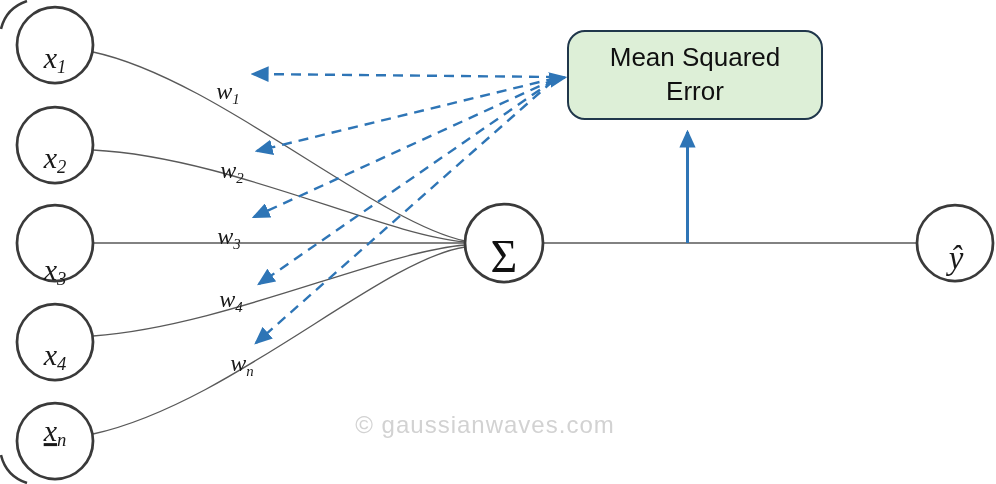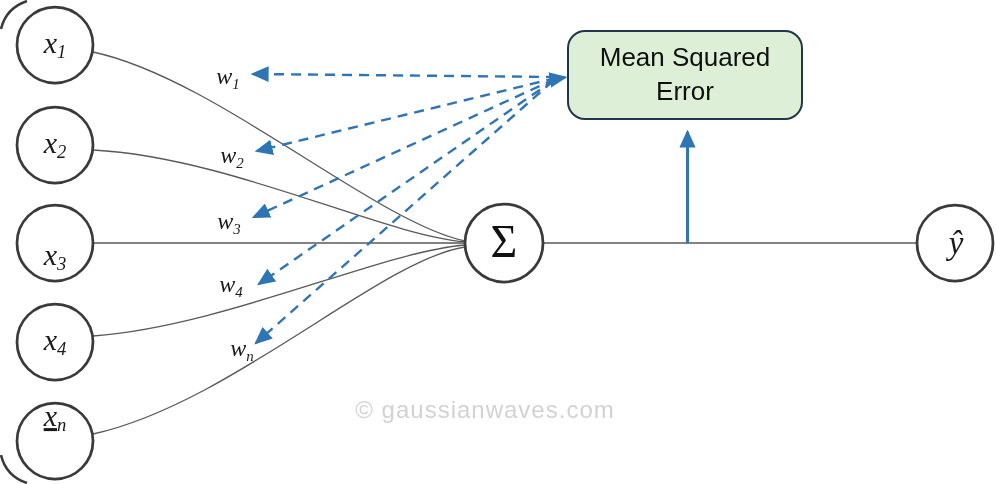--- a/index.html
+++ b/index.html
@@ -1,36 +1,36 @@
 <!DOCTYPE html>
 <html><head>
 <meta charset="utf-8">
 <style>
   html,body{margin:0;padding:0;background:#fff;}
   .stage{
     position:relative;width:996px;height:484px;background:#ffffff;
     overflow:hidden;font-family:"Liberation Sans","DejaVu Sans",sans-serif;
   }
   .stage svg{position:absolute;left:0;top:0;}
-  .abs{position:absolute;transform:translate(-50%,-50%);white-space:nowrap;}
+  .abs{position:absolute;transform:translate(-50%,-50%);white-space:nowrap;margin-top:15px;}
   .mlabel{
     font-family:"Liberation Serif","DejaVu Serif",serif;
     font-style:italic;color:#1a1a1a;line-height:1;
   }
   .mlabel sub{font-size:0.62em;vertical-align:-0.28em;letter-spacing:0;}
   .node-label{font-size:30px;}
   .weight-label{font-size:24px;}
   .sum-label{
     font-family:"Liberation Serif","DejaVu Serif",serif;
     font-style:normal;font-size:46px;color:#111;line-height:1;
   }
   .out-label{font-size:33px;}
   .annotation{font-size:25px;color:#1c1c1c;}
   .mse-box{
-    position:absolute;left:567px;top:30px;width:236px;height:90px;
+    position:absolute;left:567px;top:30px;width:256px;height:90px;
     box-sizing:border-box;background:#DDEFD7;border:2.5px solid #20374B;
     border-radius:18px;display:flex;align-items:center;justify-content:center;
     text-align:center;font-size:26px;line-height:1.3;color:#101010;
     padding:4px 20px;
   }
   .watermark{font-size:24px;color:#D2D2D2;letter-spacing:1px;}
 </style>
 </head>
 <body>
 

